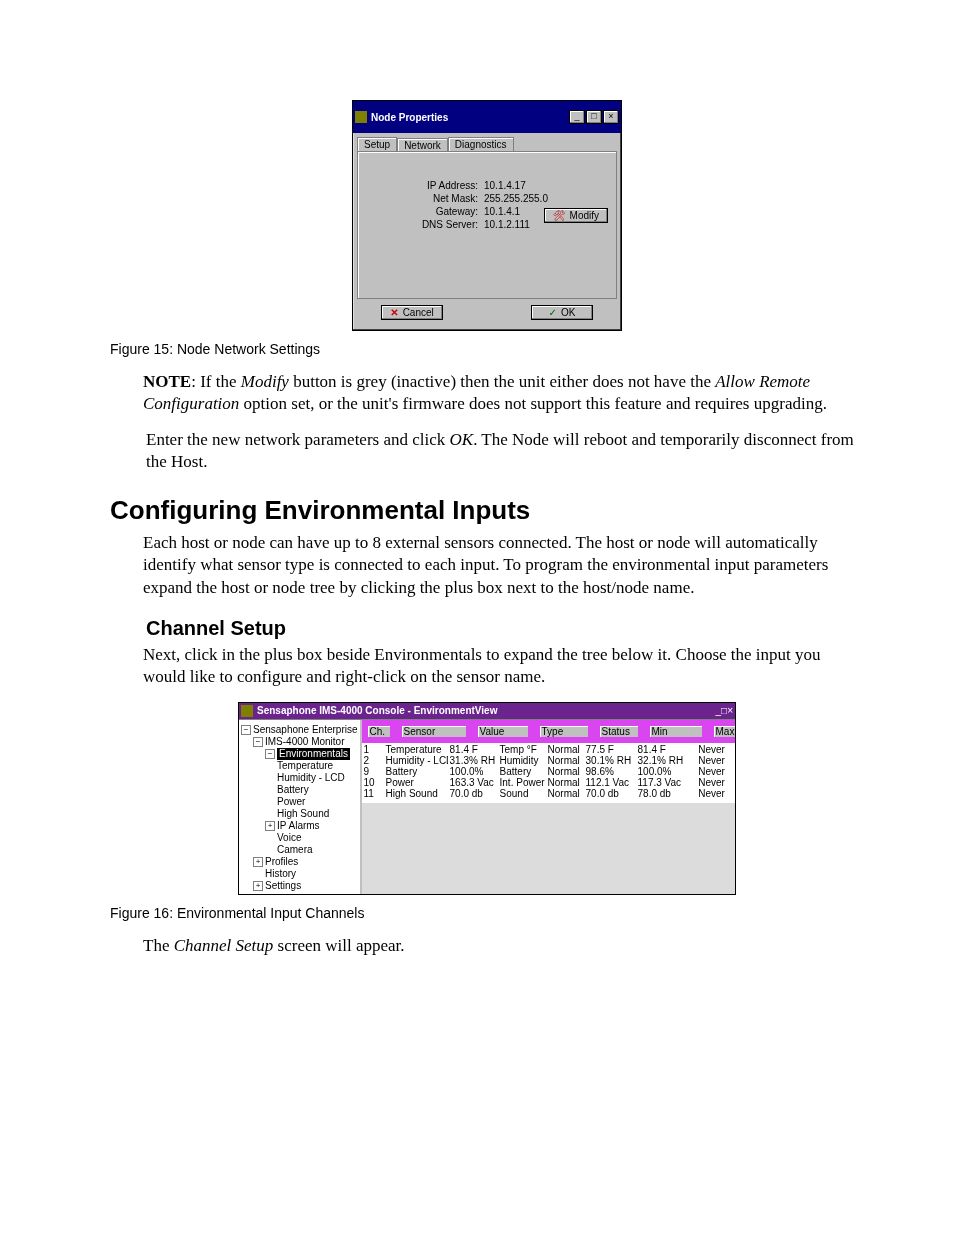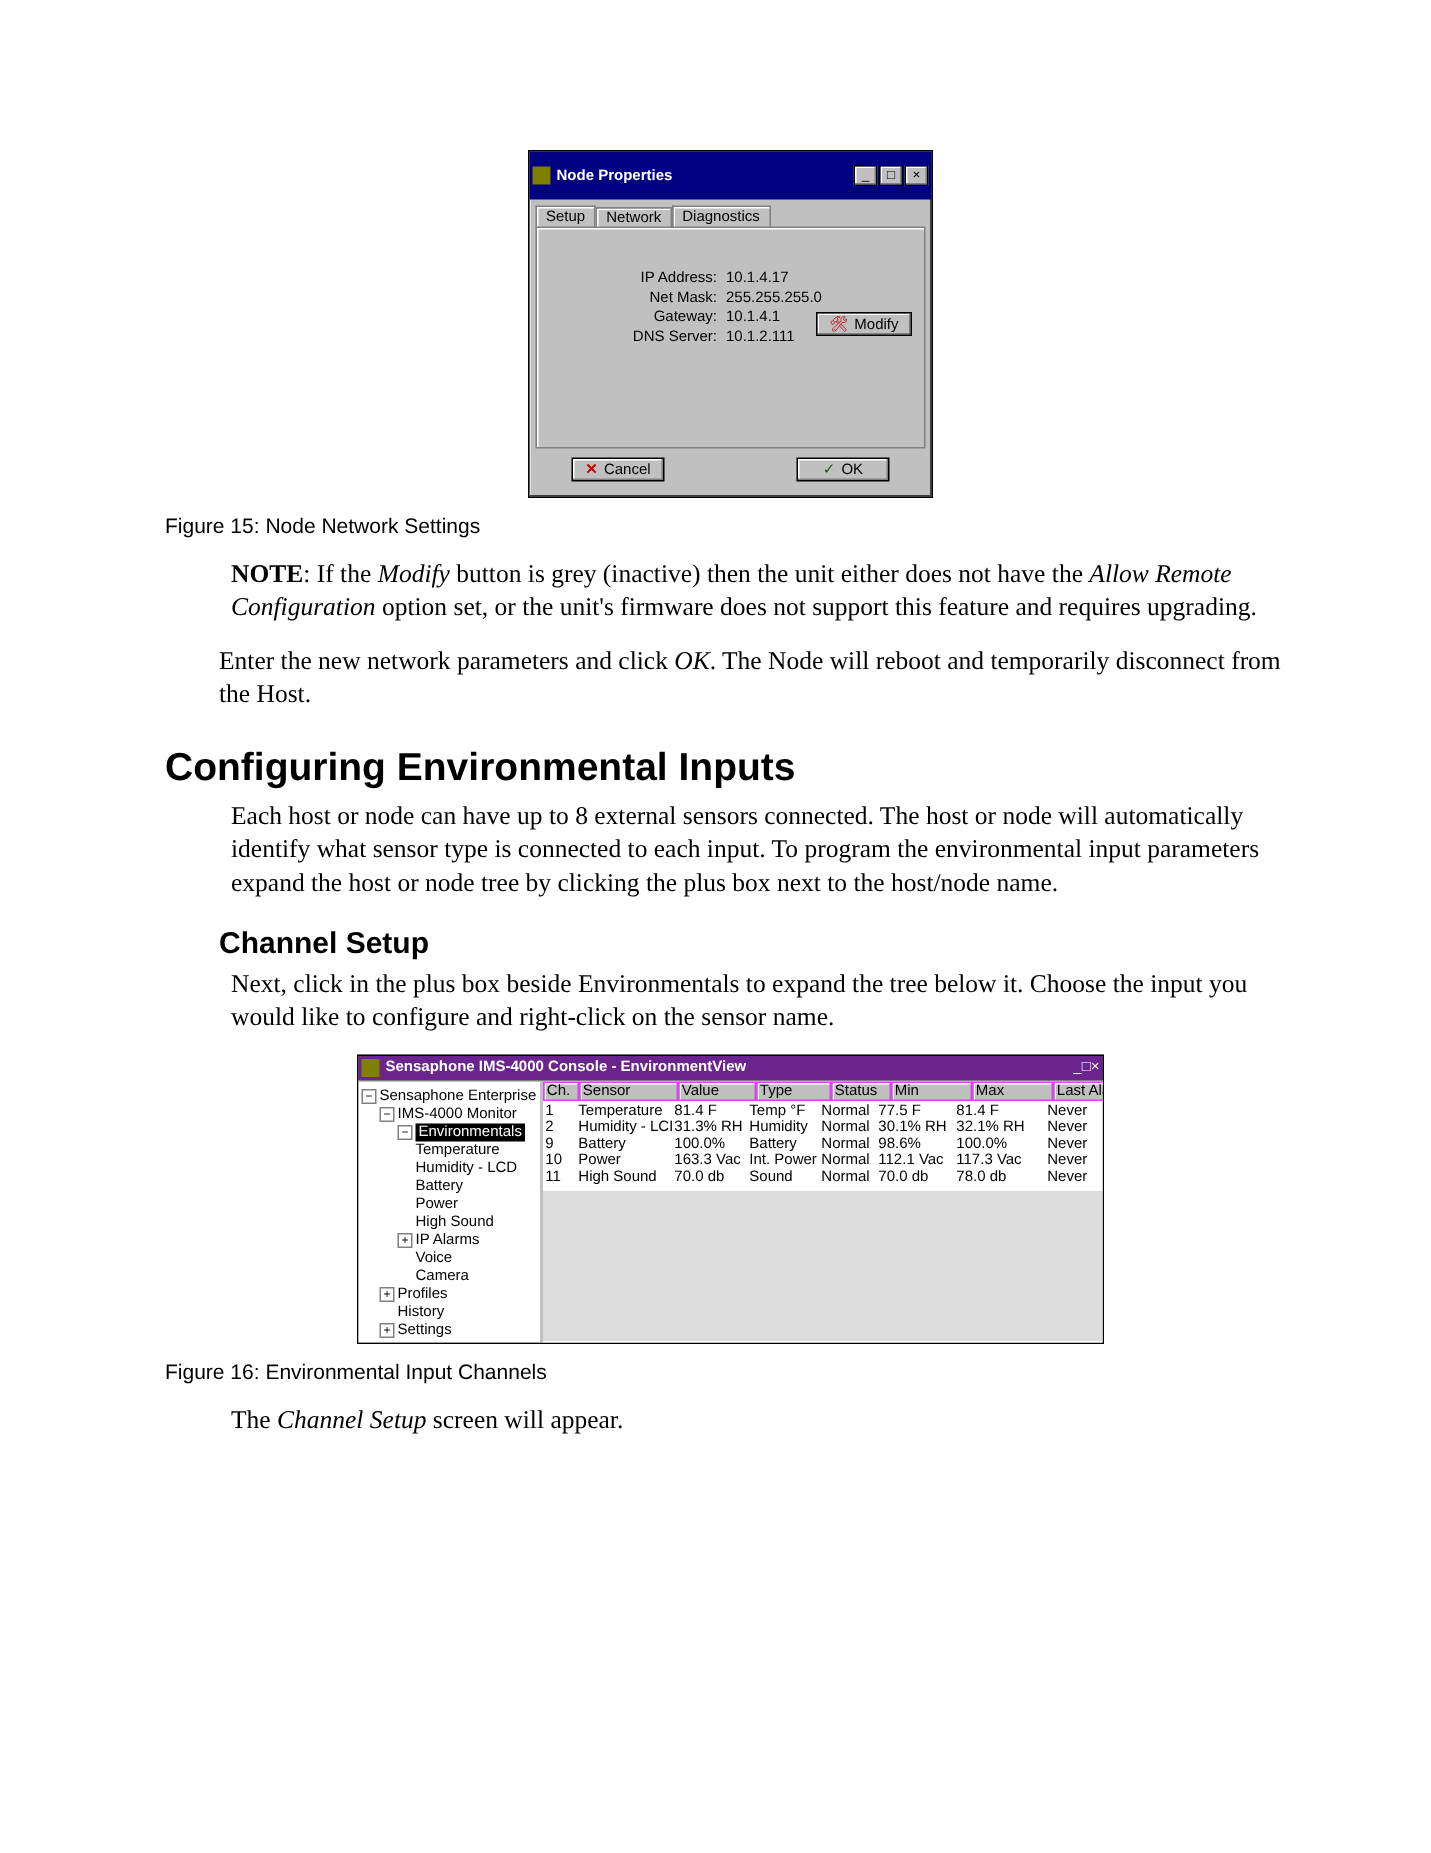--- a/index.html
+++ b/index.html
@@ -18,21 +18,21 @@
     font-weight: 400;
     text-align: left;
     margin: 10px 0 14px 0;
     color: #000;
   }
   .para {
     line-height: 1.3;
     margin: 0 0 14px 0;
   }
   .indent {
-    margin-left: 44px;
+    margin-left: 33px;
   }
   .bold { font-weight: bold; }
   .italic { font-style: italic; }
   h1.section {
     font-family: Optima, "Segoe UI", "Trebuchet MS", sans-serif;
     font-weight: 700;
     font-size: 26px;
     margin: 22px 0 6px 0;
   }
   h2.subsection {
@@ -238,21 +238,21 @@
     flex-direction: column;
   }
   .table-header, .table-row {
     display: flex;
     font-size: 10px;
   }
   .table-header {
     background: #c0c0c0;
   }
   .table-header .cell {
-    border: 1px solid #d946ef;
+    border: 6px solid #d946ef;
     box-shadow: inset 1px 1px 0 #fff;
     padding: 0 2px;
     overflow: hidden;
     white-space: nowrap;
   }
   .table-row .cell {
     padding: 0 2px;
     overflow: hidden;
     white-space: nowrap;
   }

